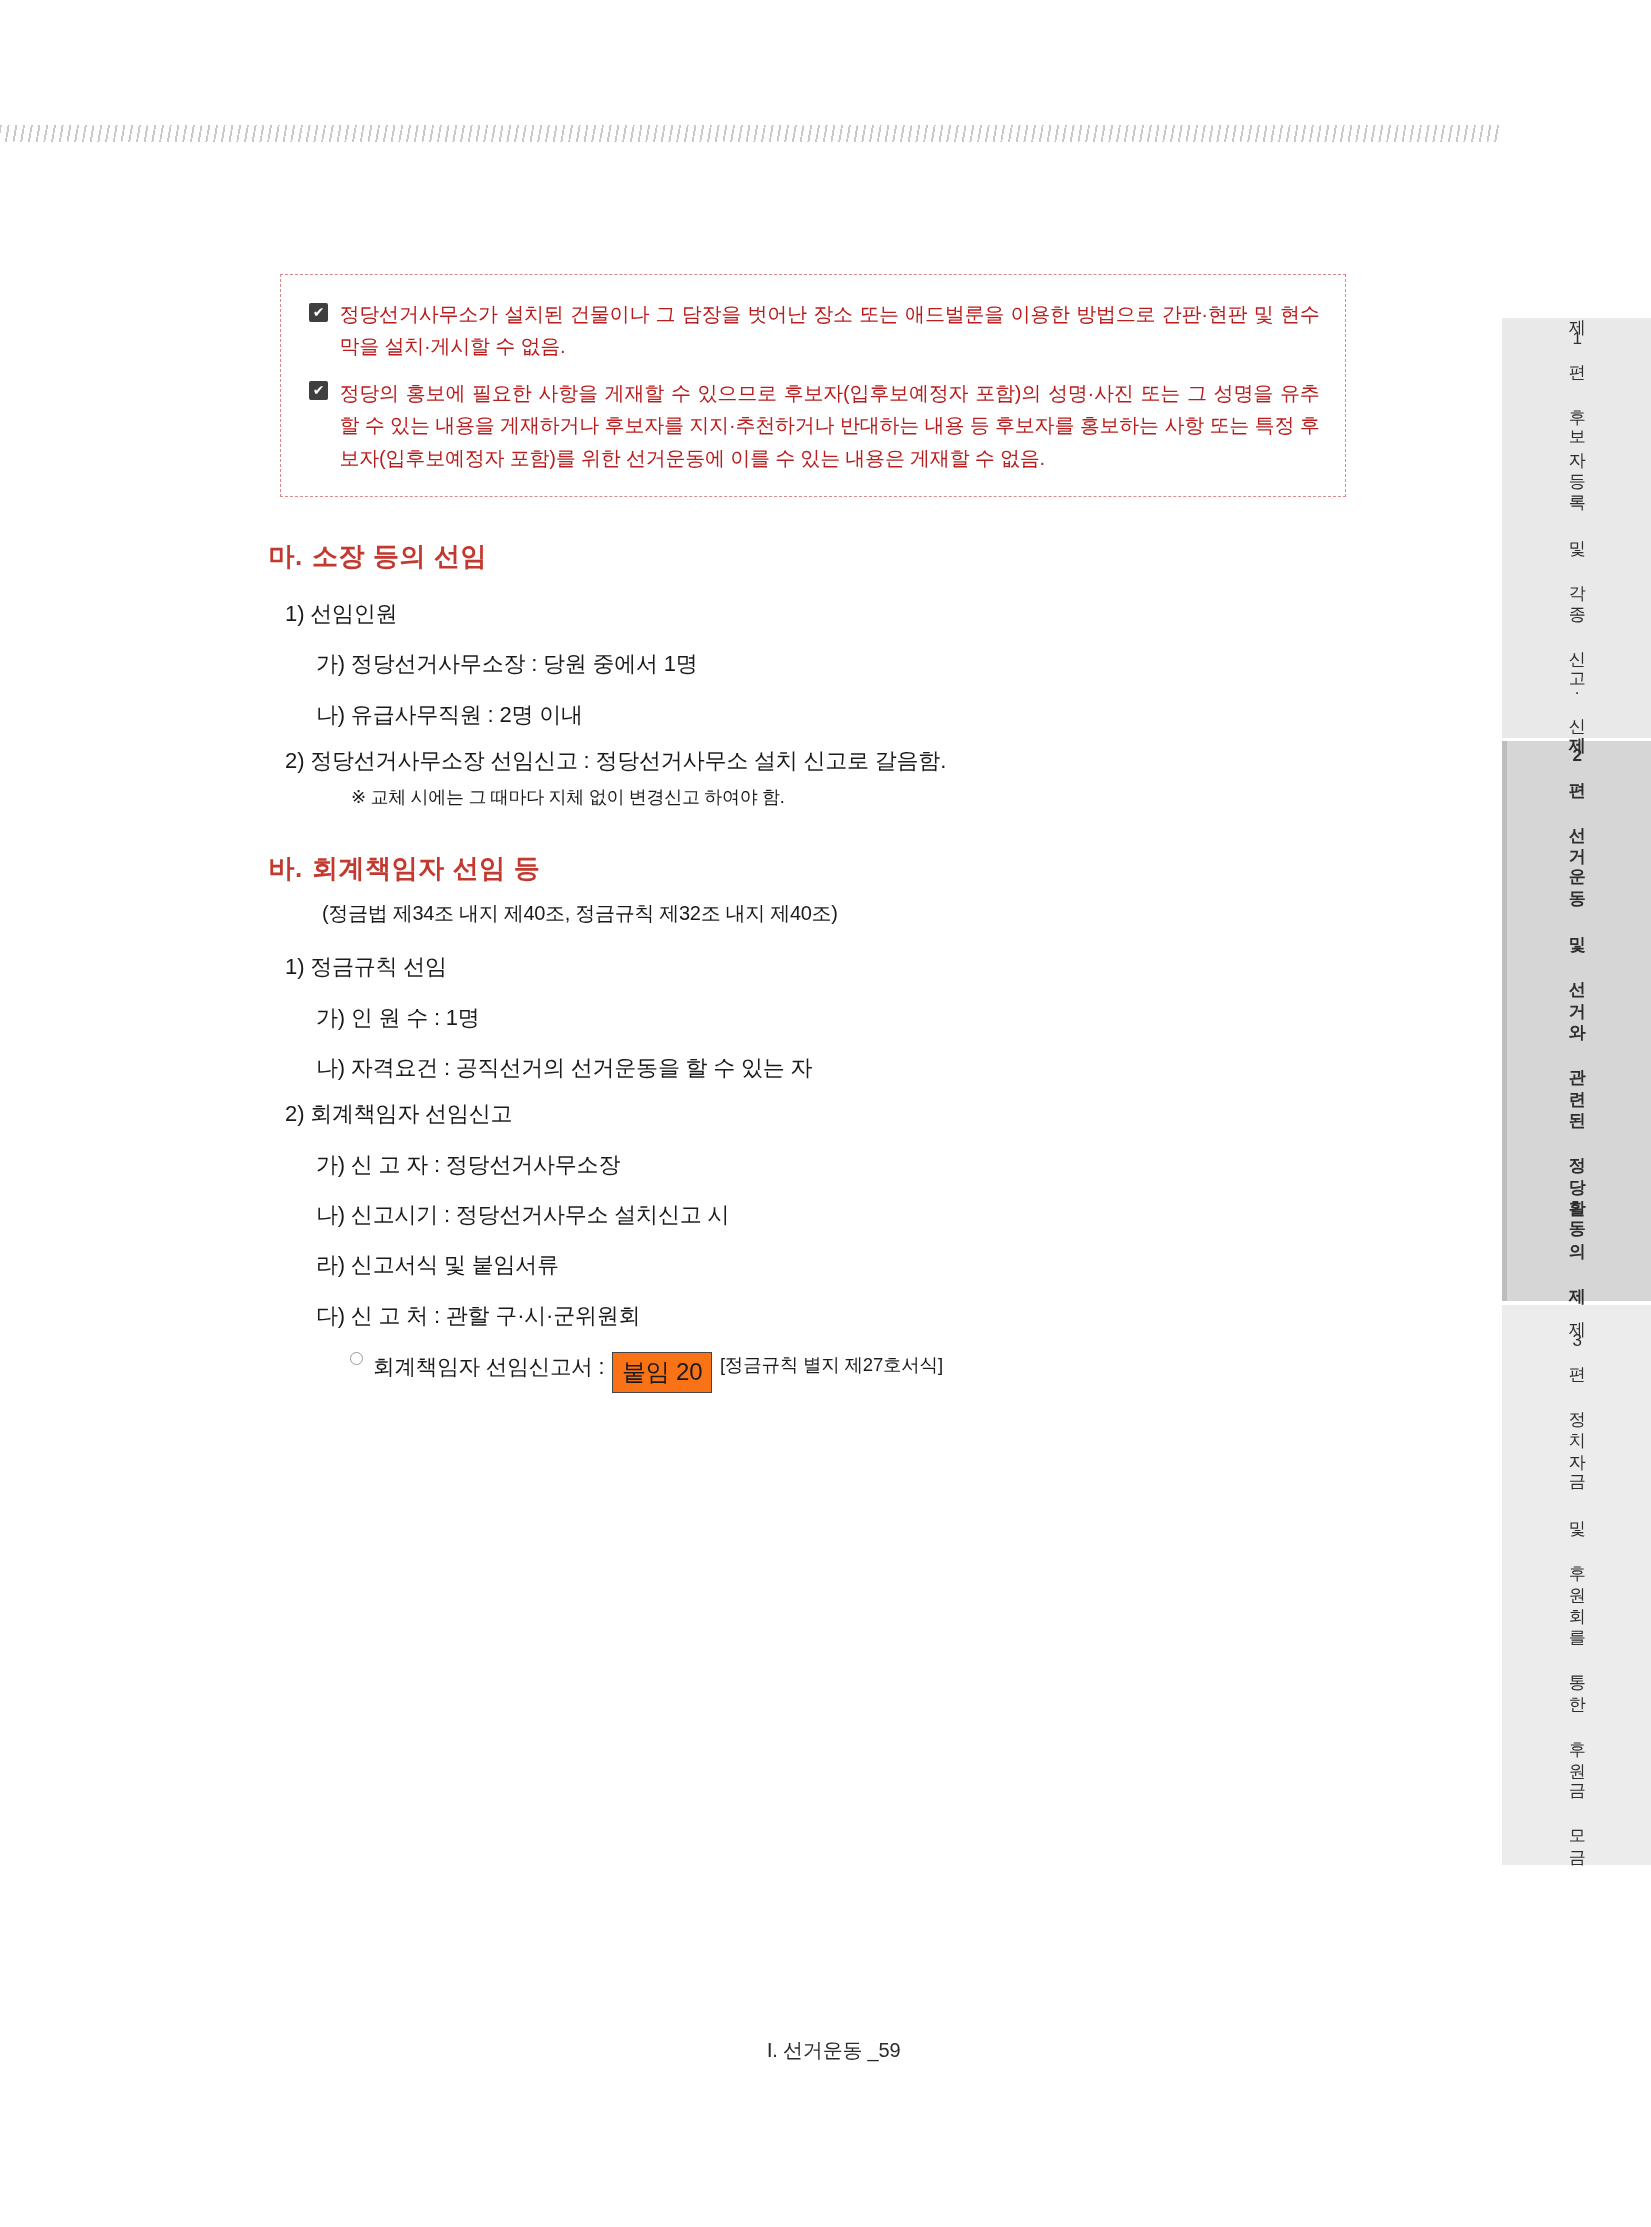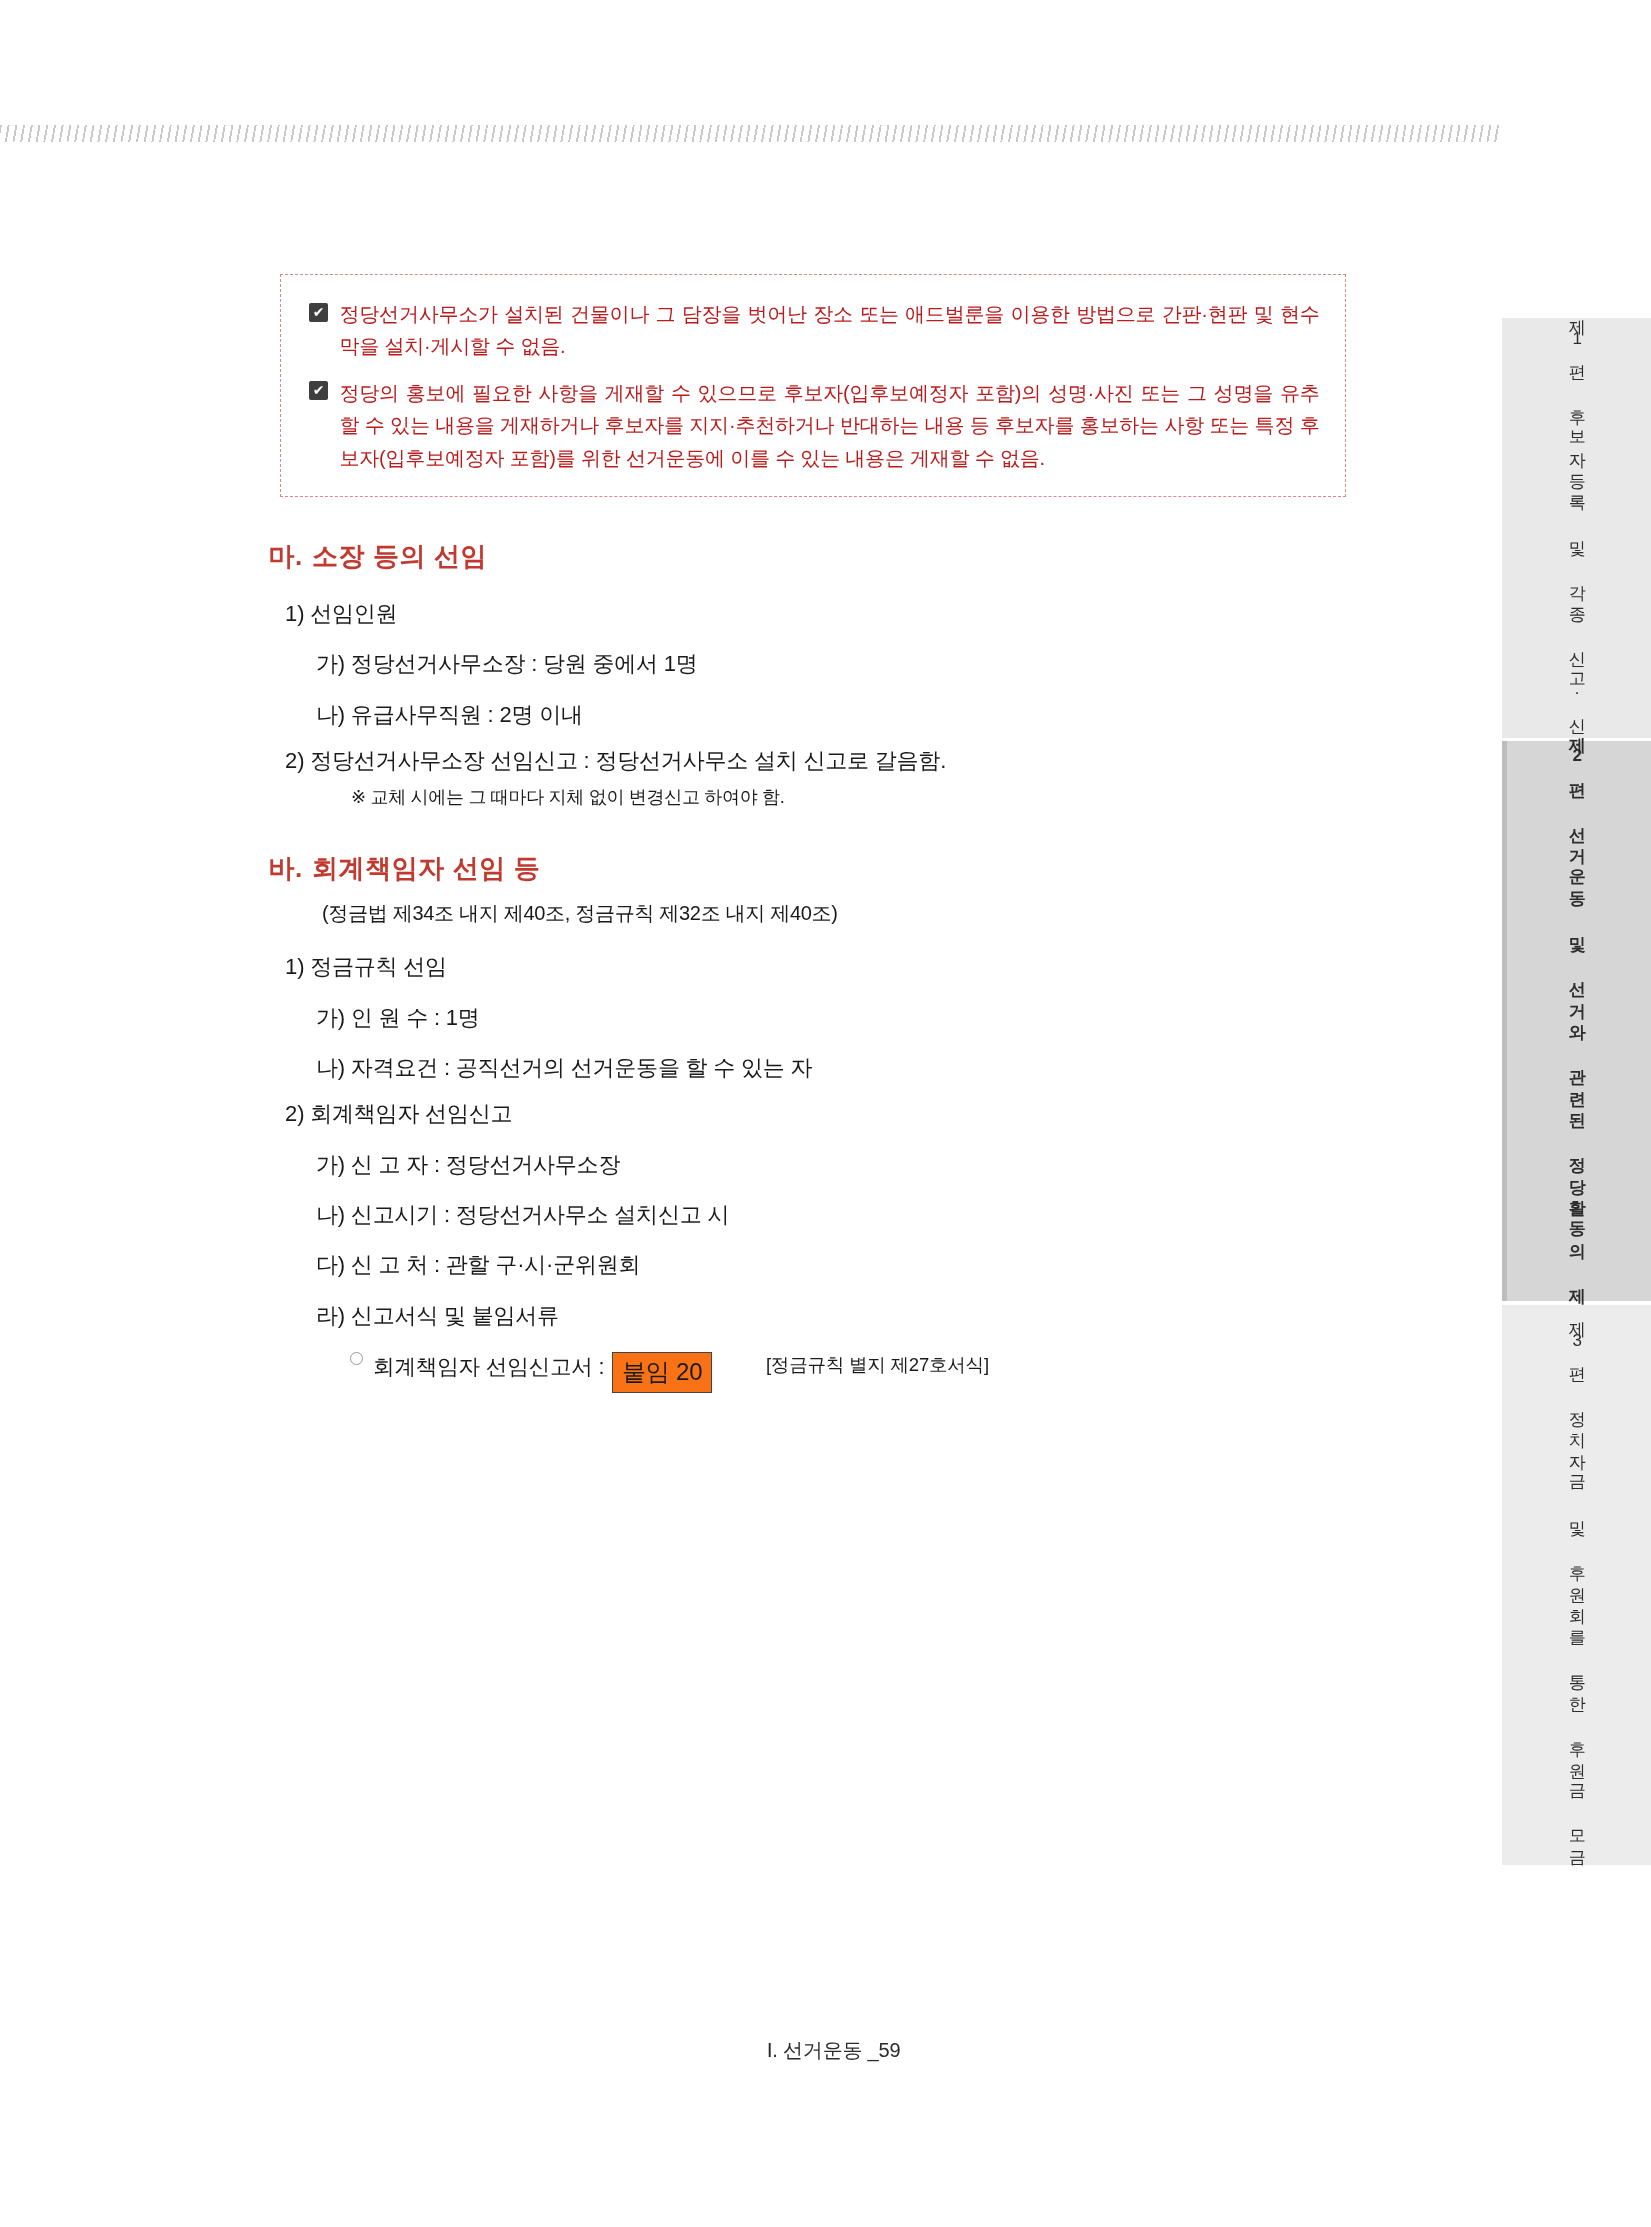--- a/index.html
+++ b/index.html
@@ -134,21 +134,20 @@
     border: 1.3px solid #444;
     padding: 2.5px 9px 3.8px 9px;
     margin: 0 7.6px;
     font-size: 24px;
     background: #f97316;
     white-space: nowrap;
   }
   .attach-tail {
     font-size: 18.5px;
     letter-spacing: -0.2px;
-    margin-left: 46px;
   }
 
   
   .footer {
     position: absolute;
     left: 280px;
     top: 2037px;
     width: 1107px;
     text-align: center;
     font-size: 20px;
@@ -274,27 +273,27 @@
       <span>가)</span>
       <span>신 고 자 : 정당선거사무소장</span>
     </div>
 
     <div class="lvl2">
       <span>나)</span>
       <span>신고시기 : 정당선거사무소 설치신고 시</span>
     </div>
 
     <div class="lvl2">
+      <span>라)</span>
+      <span>신고서식 및 붙임서류</span>
+    </div>
+
+    <div class="lvl2">
       <span>다)</span>
       <span>신 고 처 : 관할 구·시·군위원회</span>
-    </div>
-
-    <div class="lvl2">
-      <span>라)</span>
-      <span>신고서식 및 붙임서류</span>
     </div>
 
     <div class="bullet-row">
       <span class="hollow-dot"></span>
       <span>회계책임자 선임신고서 :</span>
       <span class="attach-box">붙임 20</span>
       <span class="attach-tail">[정금규칙 별지 제27호서식]</span>
     </div>
 
   </div>

